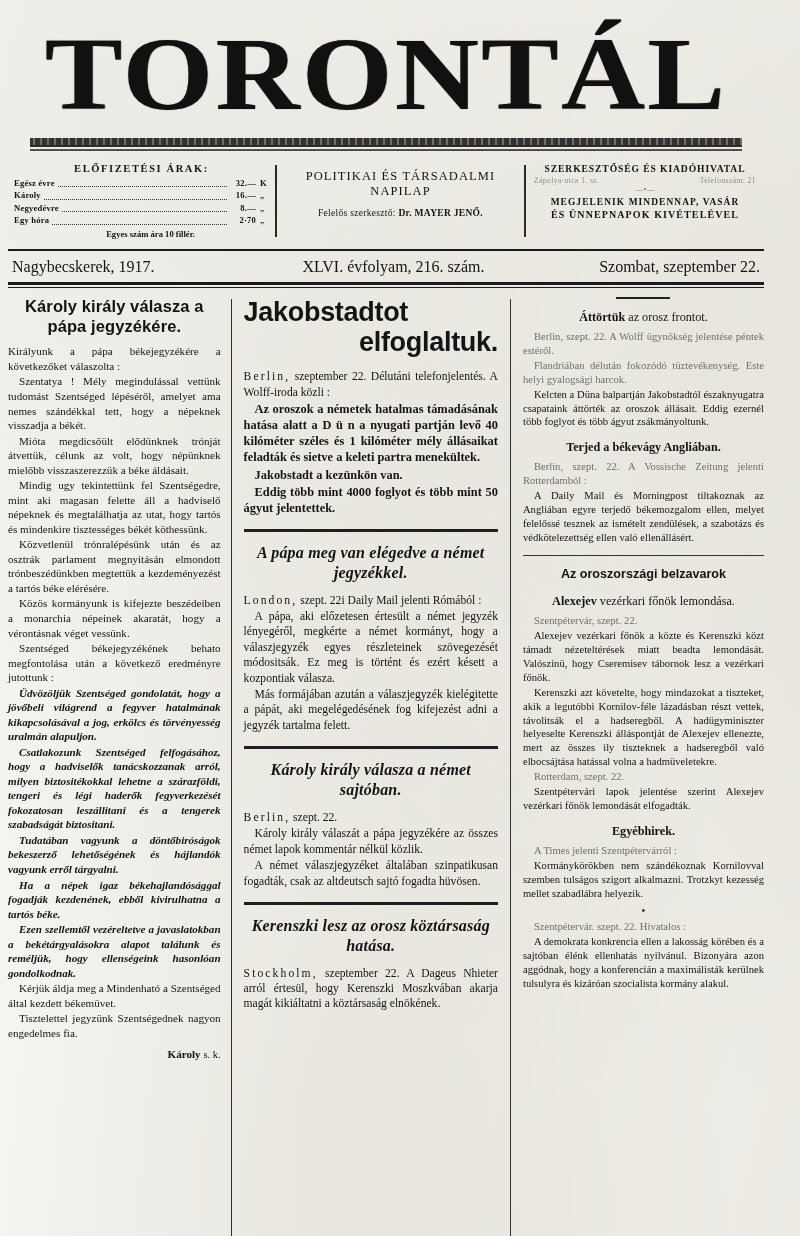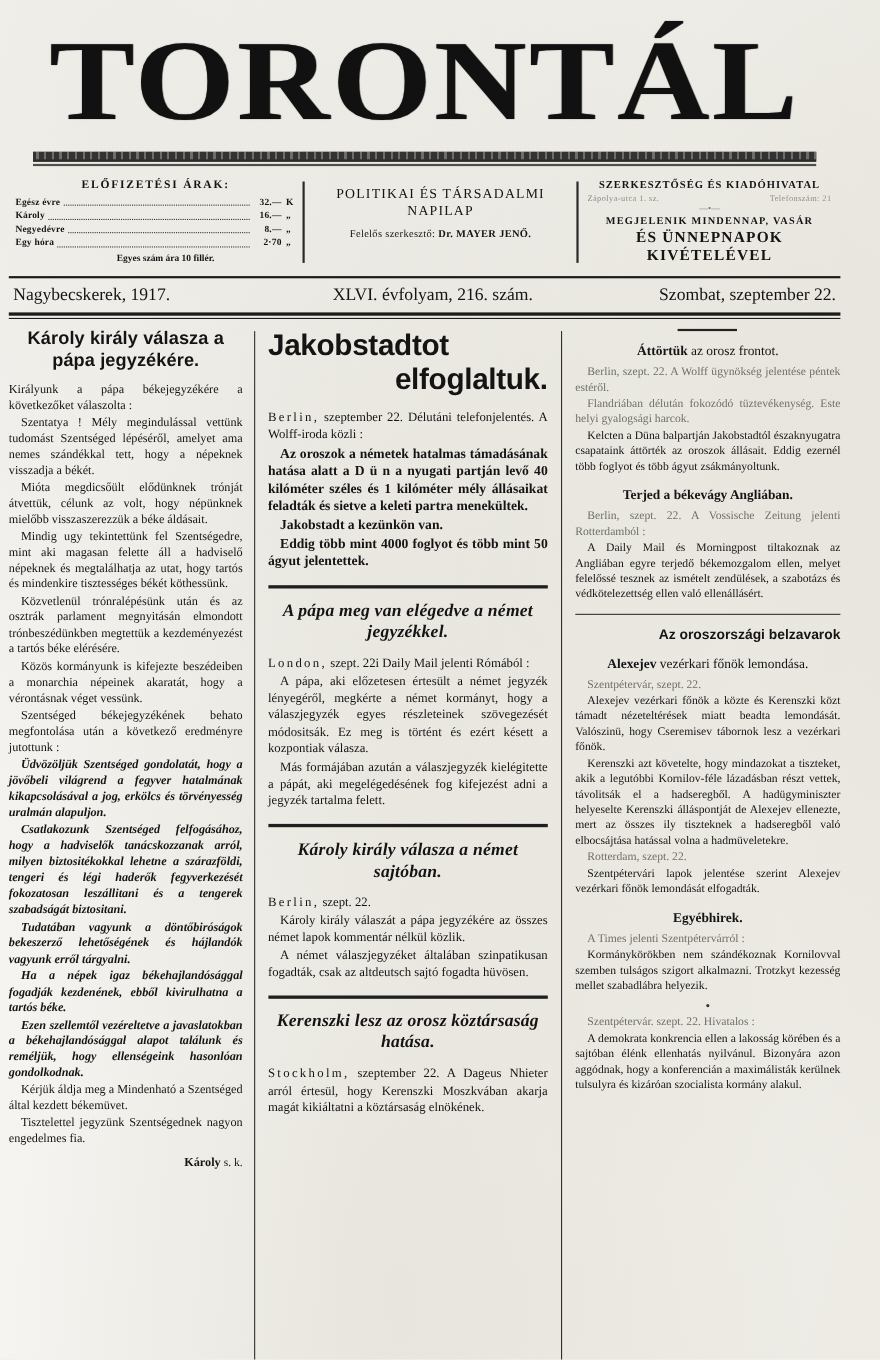--- a/index.html
+++ b/index.html
@@ -84,21 +84,21 @@
   .mid-main{font-size:12.5px;letter-spacing:1.1px;margin-bottom:9px;}
   .mid-sub{font-size:9.5px;letter-spacing:.3px;}
   .mid-sub b{font-weight:bold;}
   .hr-title{font-size:9.6px;letter-spacing:.9px;font-weight:bold;}
   .hr-addr{
     font-size:7.6px;letter-spacing:.4px;color:#8b8b88;
     display:flex;justify-content:space-between;margin-top:2px;padding:0 4px;
   }
   .hr-star{text-align:center;color:#777;font-size:8px;line-height:.8;margin:2px 0 4px;}
   .hr-l1{font-size:9.4px;letter-spacing:1.1px;font-weight:bold;}
-  .hr-l2{font-size:14px;letter-spacing:1.1px;font-weight:bold;margin-top:2px;}
+  .hr-l2{font-size:10px;letter-spacing:1.1px;font-weight:bold;margin-top:2px;}
 
   .dateline-rule{height:2px;background:#1b1b1b;margin-top:4px;}
   .dateline{
     display:flex;align-items:baseline;
     padding:7px 4px 6px;font-size:16px;
   }
   .dl-left{width:34%;}
   .dl-mid{width:34%;text-align:center;}
   .dl-right{width:32%;text-align:right;}
   .dateline-rule2{height:3px;background:#1b1b1b;}
@@ -138,21 +138,21 @@
     margin:0 0 10px;letter-spacing:.2px;
   }
   h1.hl-r{
     font-family:"Liberation Serif", serif;
     font-weight:bold;font-size:24px;text-align:center;
     margin:0 0 5px;letter-spacing:.3px;
   }
   .shortrule{width:54px;height:2px;background:#222;margin:0 auto 7px;}
   h3.secthead{
     font-family:"Liberation Sans", sans-serif;
-    font-size:12.6px;font-weight:bold;text-align:right;
+    font-size:12.6px;font-weight:bold;text-align:center;
     margin:11px 0 5px;line-height:1.25;
   }
   h3.secthead-s{
     font-family:"Liberation Serif", serif;
     font-size:12.2px;font-weight:bold;text-align:center;
     margin:11px 0 4px;line-height:1.3;
   }
   h3.secthead-s .reg{font-weight:normal;}
 
   p{margin:0 0 1px;text-indent:11px;text-align:justify;}
@@ -253,21 +253,21 @@
       <p>Szentatya ! Mély megindulással vettünk tudomást Szentséged lépéséről, amelyet ama nemes szándékkal tett, hogy a népeknek visszadja a békét.</p>
       <p>Mióta megdicsőült elődünknek trónját átvettük, célunk az volt, hogy népünknek mielőbb visszaszerezzük a béke áldásait.</p>
       <p>Mindig ugy tekintettünk fel Szentségedre, mint aki magasan felette áll a hadviselő népeknek és megtalálhatja az utat, hogy tartós és mindenkire tisztességes békét köthessünk.</p>
       <p>Közvetlenül trónralépésünk után és az osztrák parlament megnyitásán elmondott trónbeszédünkben megtettük a kezdeményezést a tartós béke elérésére.</p>
       <p>Közös kormányunk is kifejezte beszédeiben a monarchia népeinek akaratát, hogy a vérontásnak véget vessünk.</p>
       <p>Szentséged békejegyzékének behato megfontolása után a következő eredményre jutottunk :</p>
       <p class="q">Üdvözöljük Szentséged gondolatát, hogy a jövőbeli világrend a fegyver hatalmának kikapcsolásával a jog, erkölcs és törvényesség uralmán alapuljon.</p>
       <p class="q">Csatlakozunk Szentséged felfogásához, hogy a hadviselők tanácskozzanak arról, milyen biztositékokkal lehetne a szárazföldi, tengeri és légi haderők fegyverkezését fokozatosan leszállitani és a tengerek szabadságát biztositani.</p>
       <p class="q">Tudatában vagyunk a döntőbiróságok bekeszerző lehetőségének és hájlandók vagyunk erről tárgyalni.</p>
       <p class="q">Ha a népek igaz békehajlandósággal fogadják kezdenének, ebből kivirulhatna a tartós béke.</p>
-      <p class="q">Ezen szellemtől vezéreltetve a javaslatokban a békehajlandósággal alapot találunk és reméljük, hogy ellenségeink hasonlóan gondolkodnak.</p>
+      <p class="q">Ezen szellemtől vezéreltetve a javaslatokban a bekétárgyalásokra alapot találunk és reméljük, hogy ellenségeink hasonlóan gondolkodnak.</p>
       <p>Kérjük áldja meg a Mindenható a Szentséged által kezdett békemüvet.</p>
       <p>Tisztelettel jegyzünk Szentségednek nagyon engedelmes fia.</p>
       <p class="sig">
         <span>Károly</span>
         <span class="sk">s. k.</span>
       </p>
     </div>
 
     <div class="vrule"></div>
 

